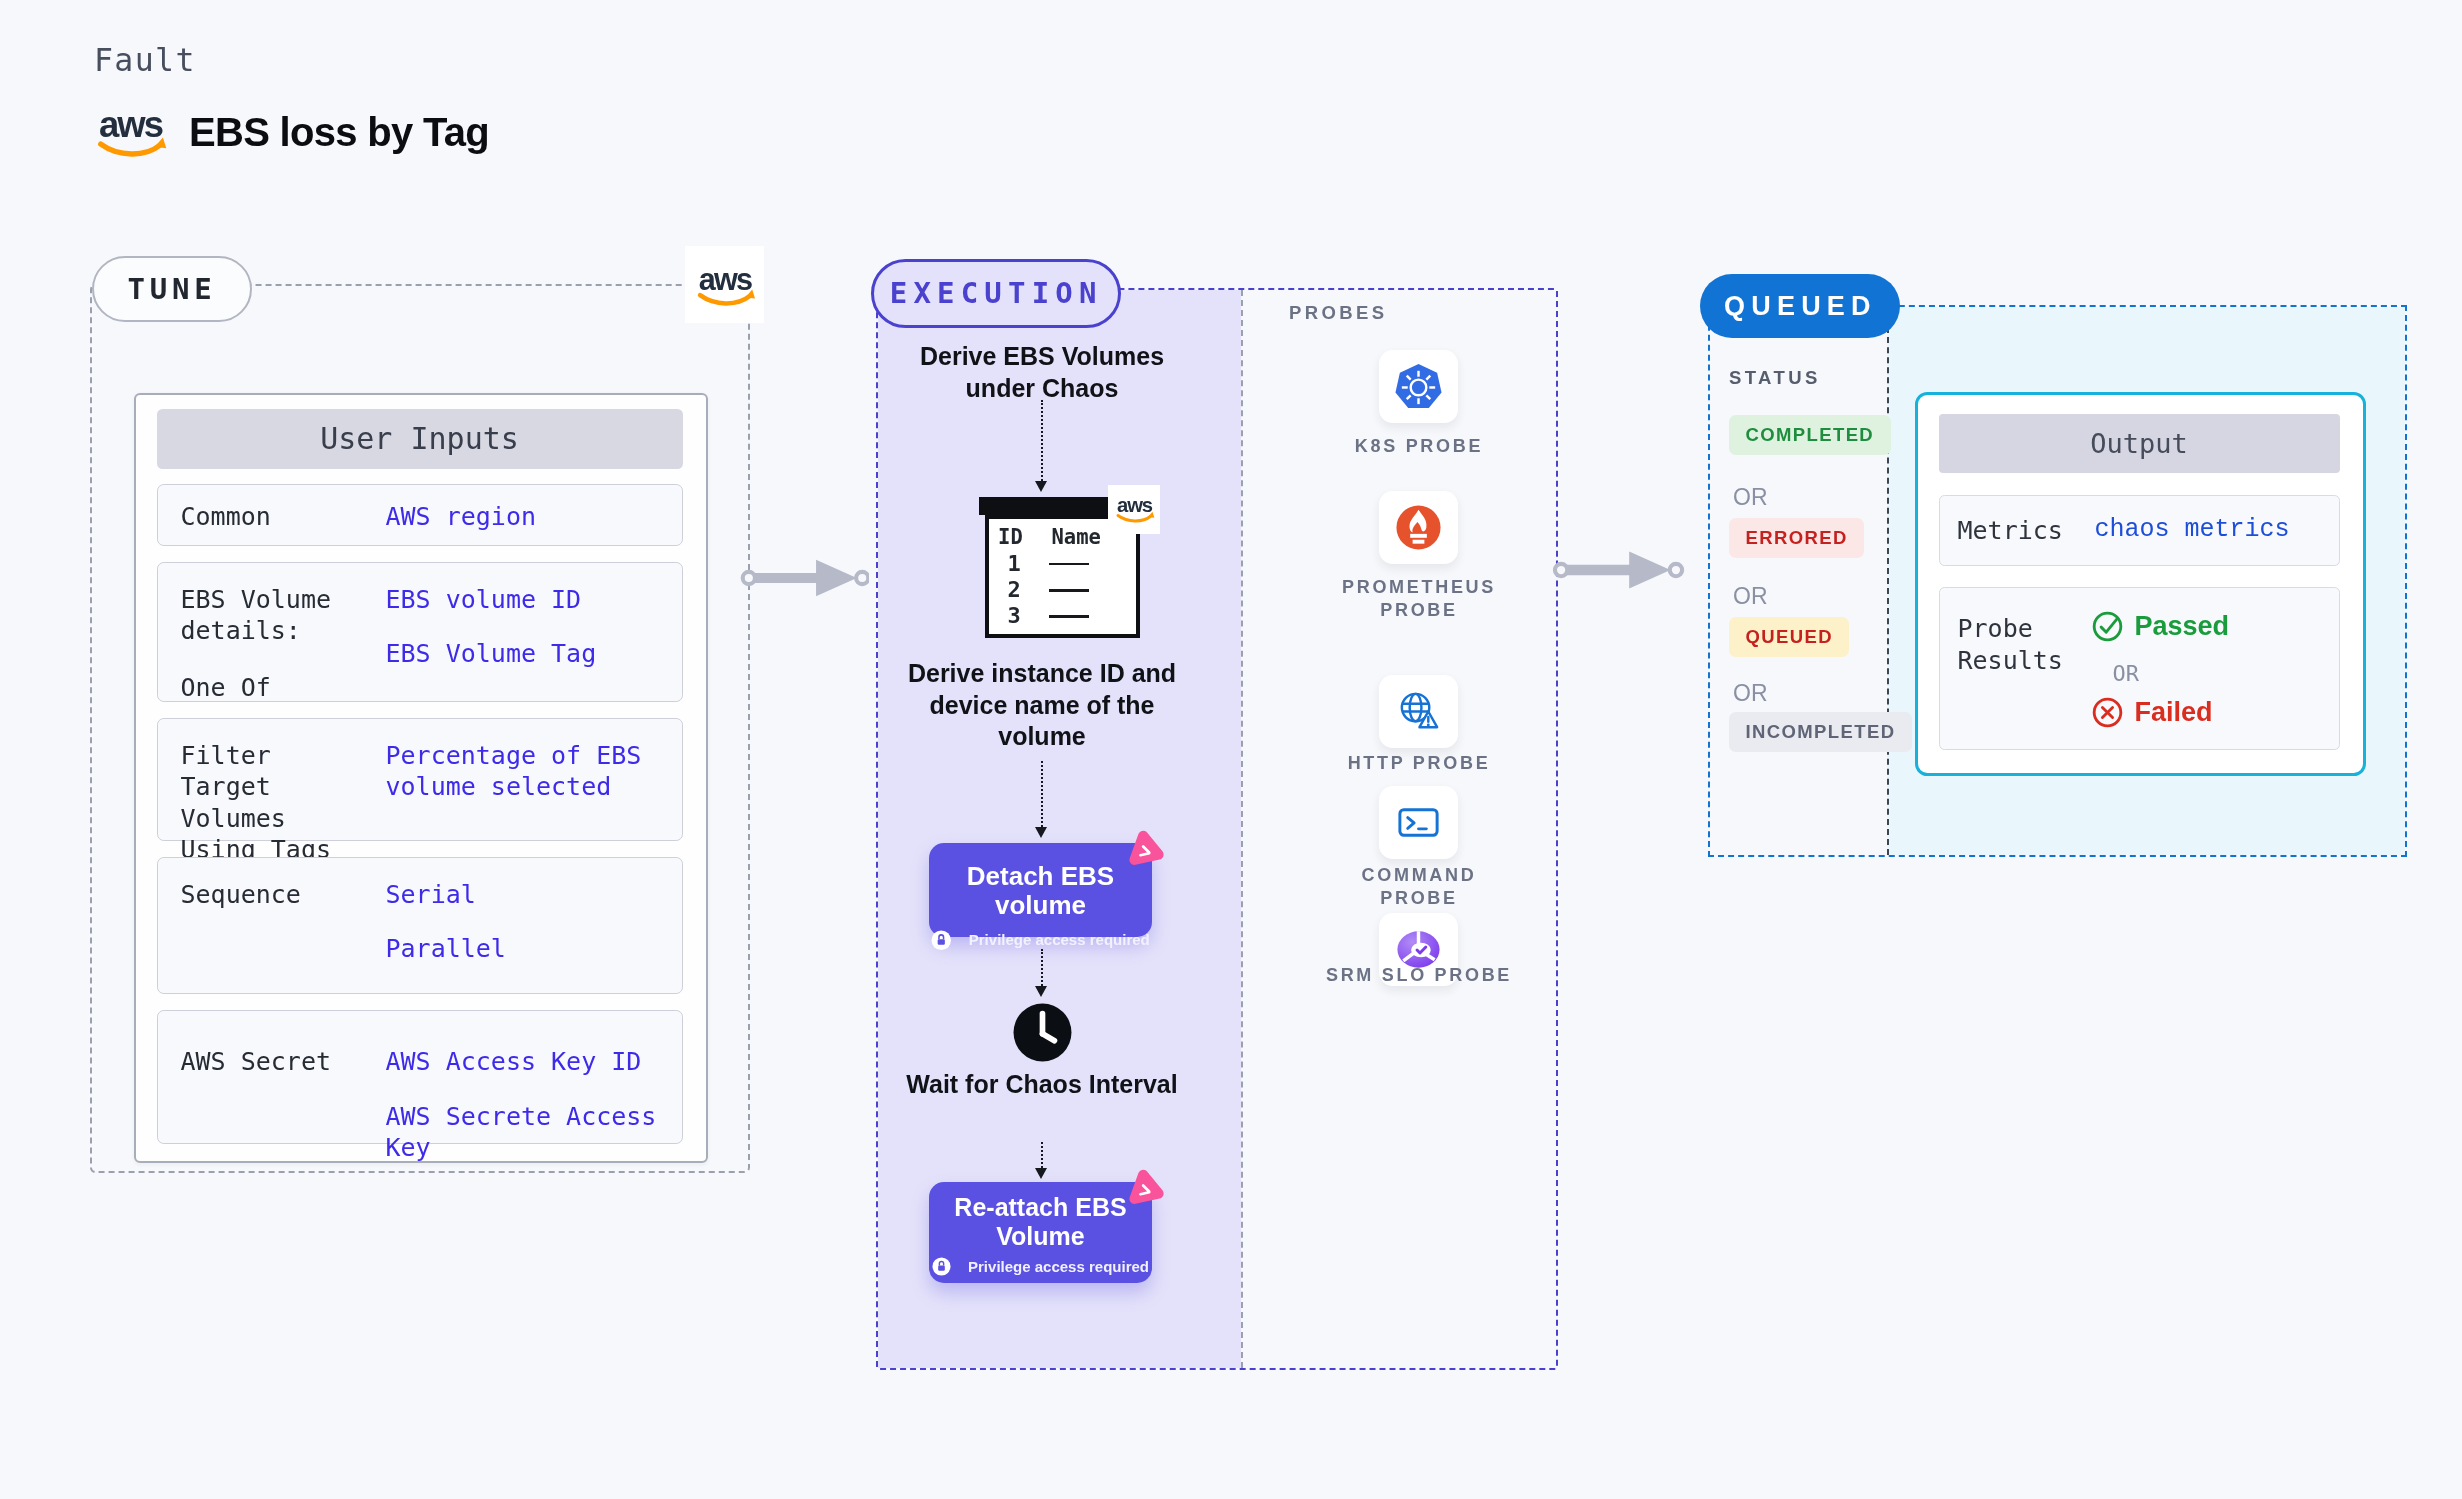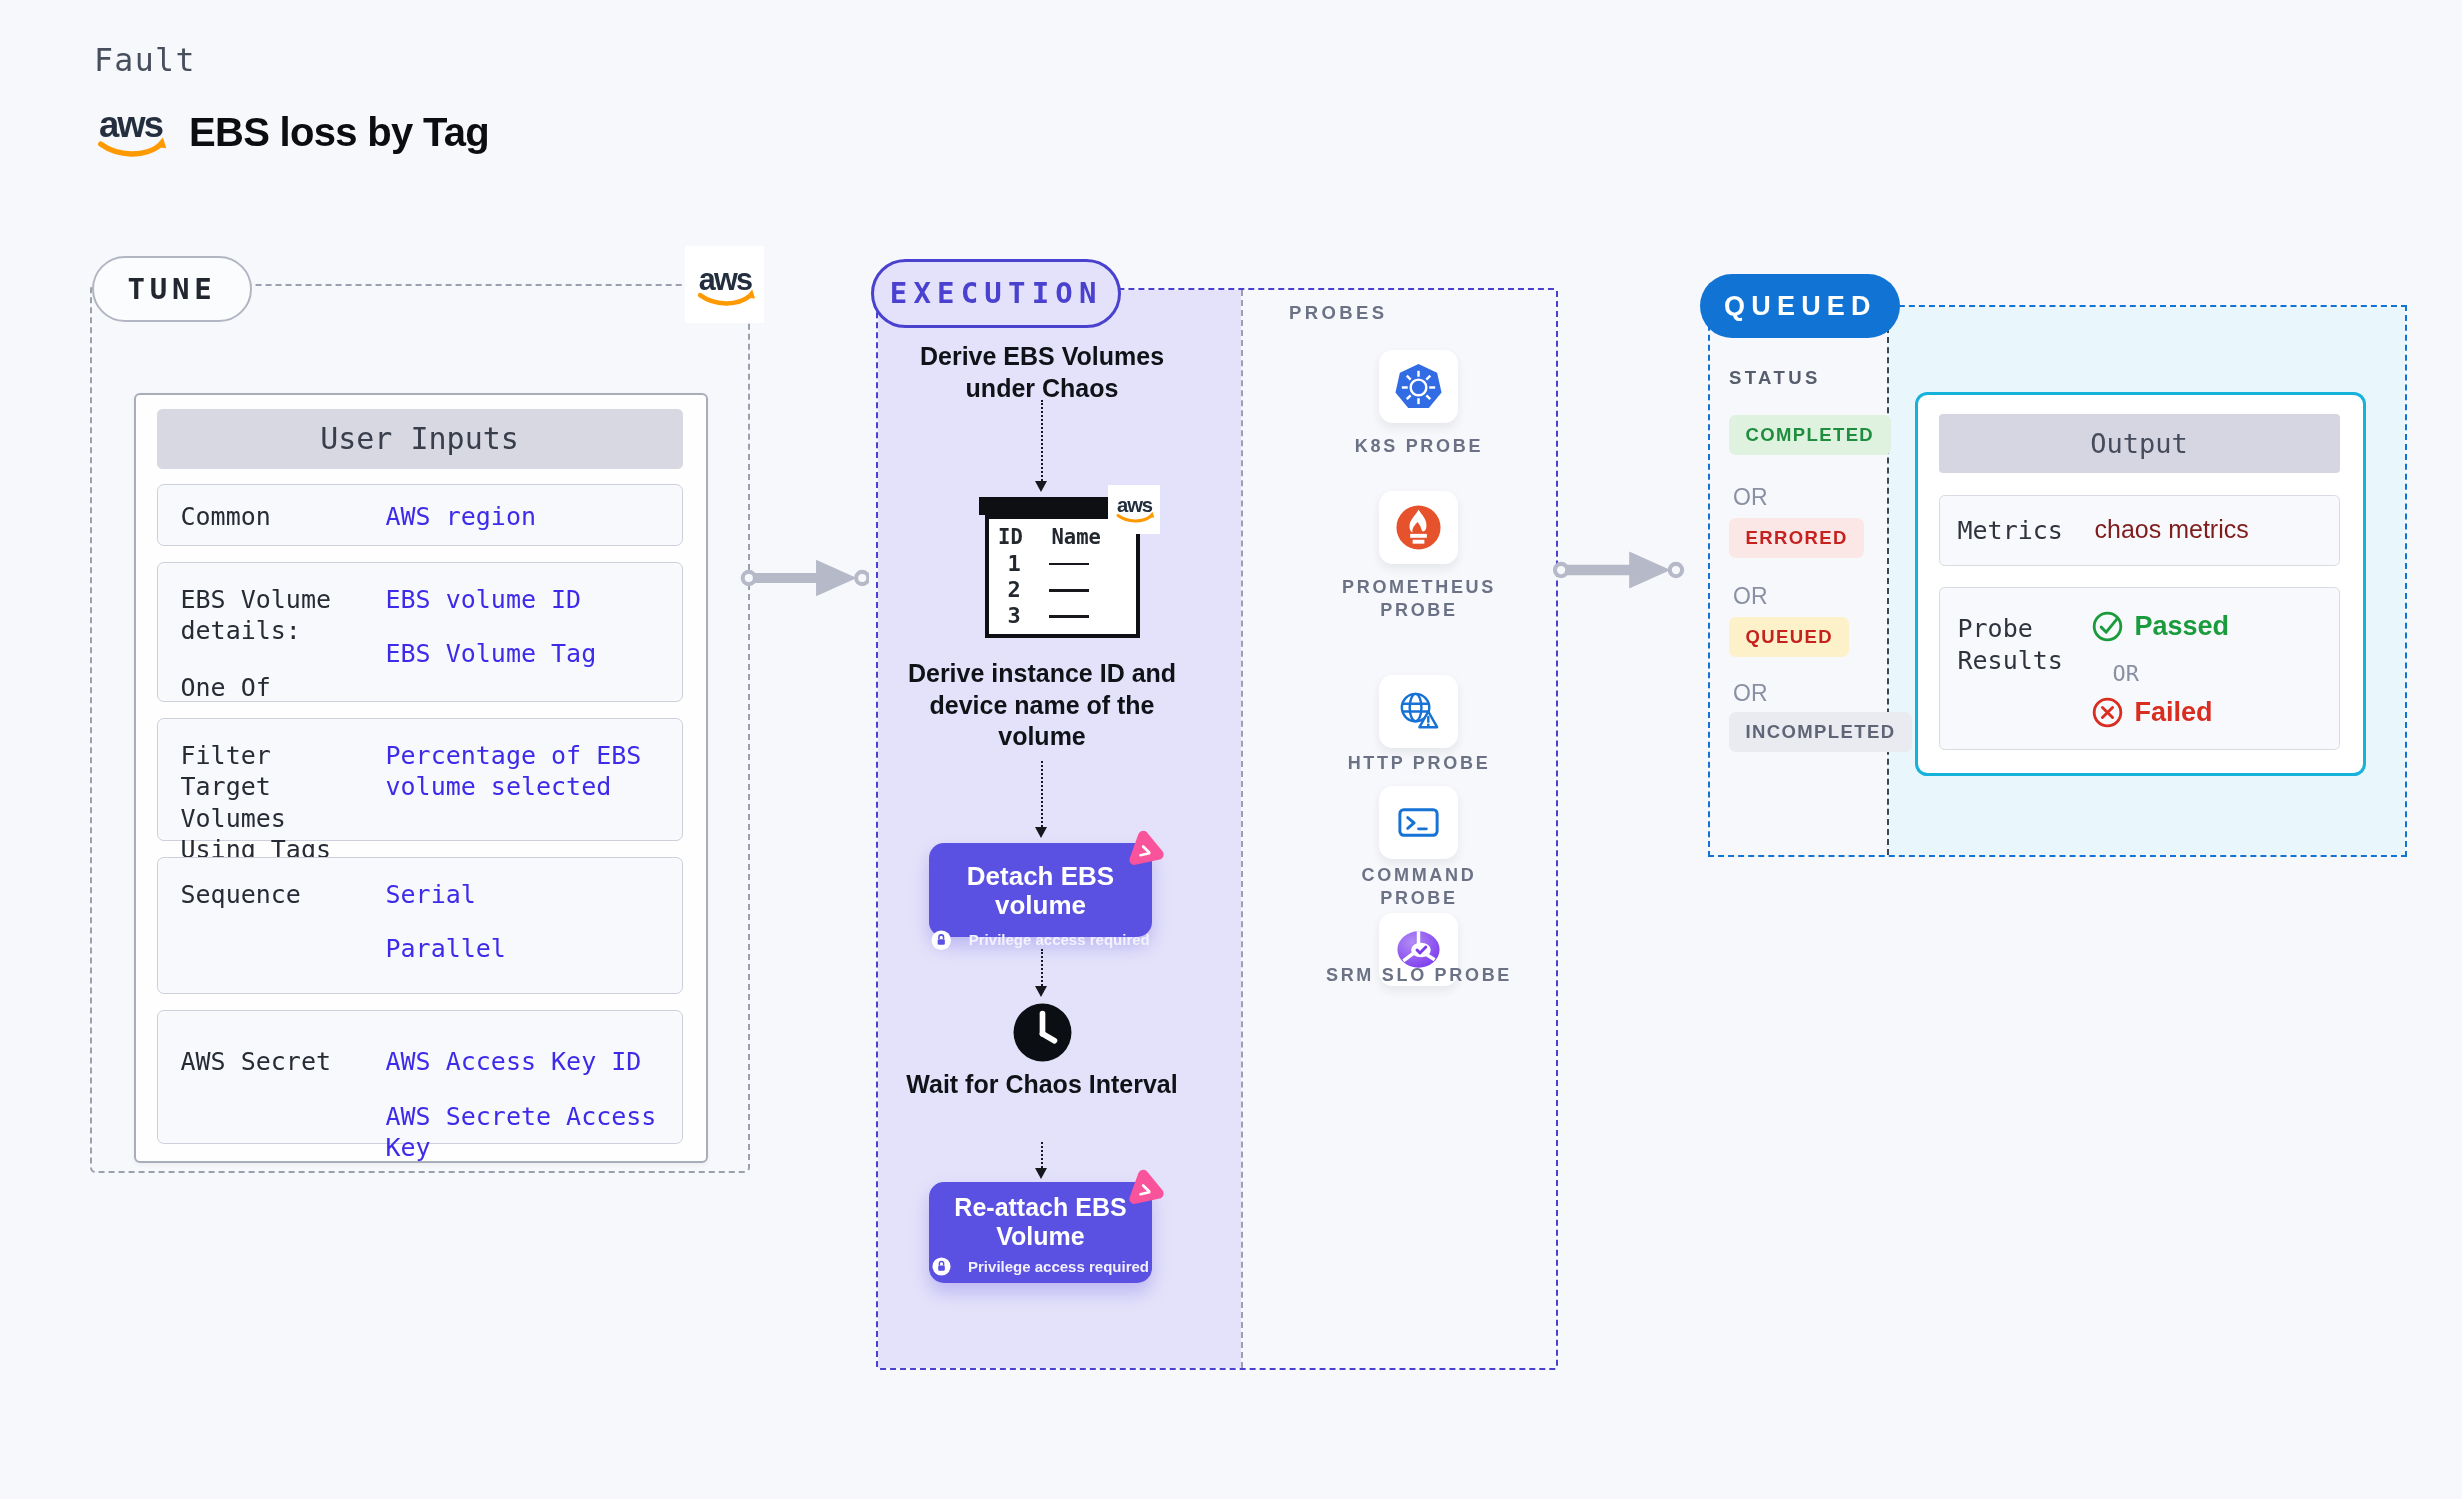--- a/index.html
+++ b/index.html
@@ -96,21 +96,21 @@
   .or1{top:177px;} .or2{top:276px;} .or3{top:373px;}
 
   .output-card{position:absolute;left:205px;top:85px;width:445px;height:378px;background:#FFFFFF;border:3.4px solid #17B2DC;border-radius:12.3px;z-index:2;}
   .output-header{position:absolute;left:20.5px;top:19px;width:401px;height:59px;background:#D6D6E2;border-radius:4.1px;display:flex;align-items:center;justify-content:center;font-family:"DejaVu Sans Mono",monospace;font-size:27px;color:#464C5B;}
   .output-row{position:absolute;left:20.5px;width:401px;background:#F8F9FC;border:1.4px solid #D8DBE2;border-radius:5.5px;box-sizing:border-box;}
   .metrics-row{top:100px;height:71px;}
   .probe-row{top:192px;height:163px;}
   .out-label{position:absolute;left:18px;font-family:"DejaVu Sans Mono",monospace;font-size:25px;line-height:31.5px;color:#2E333D;}
   .metrics-row .out-label{top:19px;}
   .probe-row .out-label{top:25px;width:130px;}
-  .metrics-value{position:absolute;left:155px;top:19px;font-family:Liberation Sans, sans-serif;font-size:25px;color:#7f1d1d;}
+  .metrics-value{position:absolute;left:155px;top:19px;font-family:Liberation Mono, monospace;font-size:25px;color:#1d4ed8;}
   .passed-line{position:absolute;left:151px;top:22px;display:flex;align-items:center;gap:11px;font-size:27px;font-weight:bold;color:#1B9C3C;}
   .failed-line{position:absolute;left:151px;top:108px;display:flex;align-items:center;gap:11px;font-size:27px;font-weight:bold;color:#D92D20;}
   .output-or{position:absolute;left:173px;top:73px;font-family:"DejaVu Sans Mono",monospace;font-size:22px;color:#8A90A3;}
 </style>
 </head>
 <body>
 
 <svg width="0" height="0" style="position:absolute" aria-hidden="true">
   <defs>
     <g id="awsLogo">

